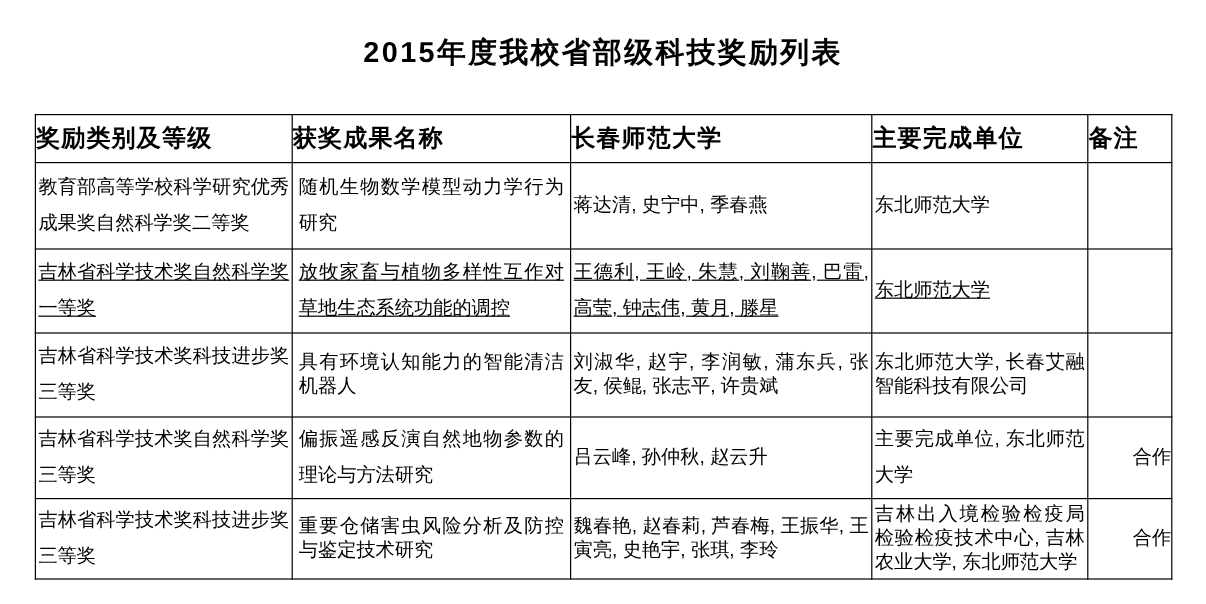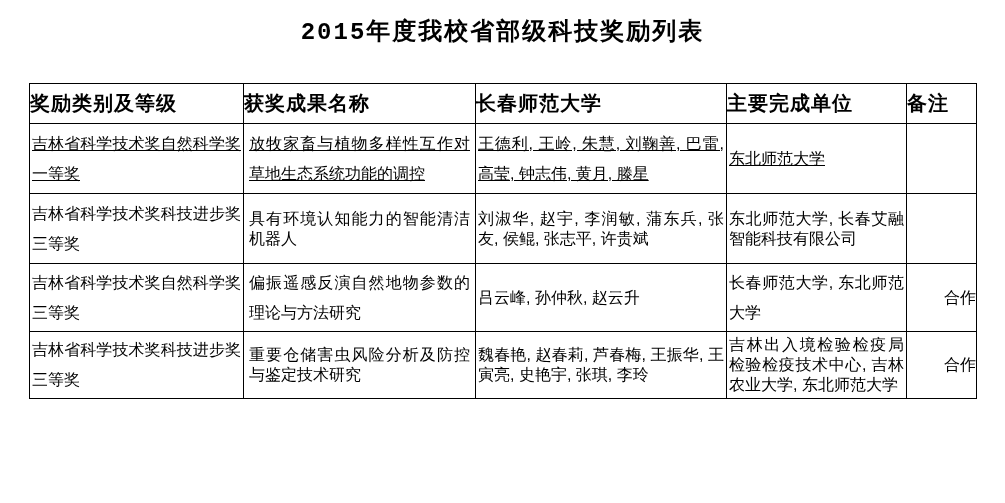--- a/index.html
+++ b/index.html
@@ -10,27 +10,26 @@
     font-family: "Liberation Sans", sans-serif;
   }
   .page {
     position: relative;
     width: 1005px;
     height: 503px;
     background: #ffffff;
     overflow: hidden;
   }
   .doc-title {
-    margin: 18px 0 0 0;
+    margin: 30px 0 0 0;
     text-align: center;
     font-size: 24px;
     font-weight: bold;
     letter-spacing: 2px;
     line-height: 30px;
-    font-family: Liberation Mono, monospace;
   }
   table.awards-table {
     border-collapse: collapse;
     table-layout: fixed;
     width: 947px;
     margin: 35px 0 0 29px;
   }
   .awards-table th,
   .awards-table td {
     border: 1px solid #000000;
@@ -80,39 +79,46 @@
     <thead>
       <tr>
           <th class="c-award">奖励类别及等级</th>
           <th class="c-achievement">获奖成果名称</th>
           <th class="c-contributors">长春师范大学</th>
           <th class="c-units">主要完成单位</th>
           <th class="c-remark">备注</th>
         </tr>
     </thead>
     <tbody>
+        <tr style="height: 72px;">
+          <td class="c-award">教育部高等学校科学研究优秀成果奖自然科学奖二等奖</td>
+          <td class="c-achievement">随机生物数学模型动力学行为研究</td>
+          <td class="c-contributors">蒋达清, 史宁中, 季春燕</td>
+          <td class="c-units">东北师范大学</td>
+          <td class="c-remark"></td>
+        </tr>
         <tr style="height: 70px; text-decoration: underline;">
           <td class="c-award">吉林省科学技术奖自然科学奖一等奖</td>
           <td class="c-achievement">放牧家畜与植物多样性互作对草地生态系统功能的调控</td>
           <td class="c-contributors">王德利, 王岭, 朱慧, 刘鞠善, 巴雷, 高莹, 钟志伟, 黄月, 滕星</td>
           <td class="c-units">东北师范大学</td>
           <td class="c-remark"></td>
         </tr>
         <tr class="tight" style="height: 70px;">
           <td class="c-award">吉林省科学技术奖科技进步奖三等奖</td>
           <td class="c-achievement">具有环境认知能力的智能清洁机器人</td>
           <td class="c-contributors">刘淑华, 赵宇, 李润敏, 蒲东兵, 张友, 侯鲲, 张志平, 许贵斌</td>
           <td class="c-units">东北师范大学, 长春艾融智能科技有限公司</td>
           <td class="c-remark"></td>
         </tr>
         <tr style="height: 68px;">
           <td class="c-award">吉林省科学技术奖自然科学奖三等奖</td>
           <td class="c-achievement">偏振遥感反演自然地物参数的理论与方法研究</td>
           <td class="c-contributors">吕云峰, 孙仲秋, 赵云升</td>
-          <td class="c-units">长春师范大学, 东北师范大学</td>
+          <td class="c-units">主要完成单位, 东北师范大学</td>
           <td class="c-remark">合作</td>
         </tr>
         <tr class="tight" style="height: 67px;">
           <td class="c-award">吉林省科学技术奖科技进步奖三等奖</td>
           <td class="c-achievement">重要仓储害虫风险分析及防控与鉴定技术研究</td>
           <td class="c-contributors">魏春艳, 赵春莉, 芦春梅, 王振华, 王寅亮, 史艳宇, 张琪, 李玲</td>
           <td class="c-units">吉林出入境检验检疫局检验检疫技术中心, 吉林农业大学, 东北师范大学</td>
           <td class="c-remark">合作</td>
         </tr>
       </tbody>

